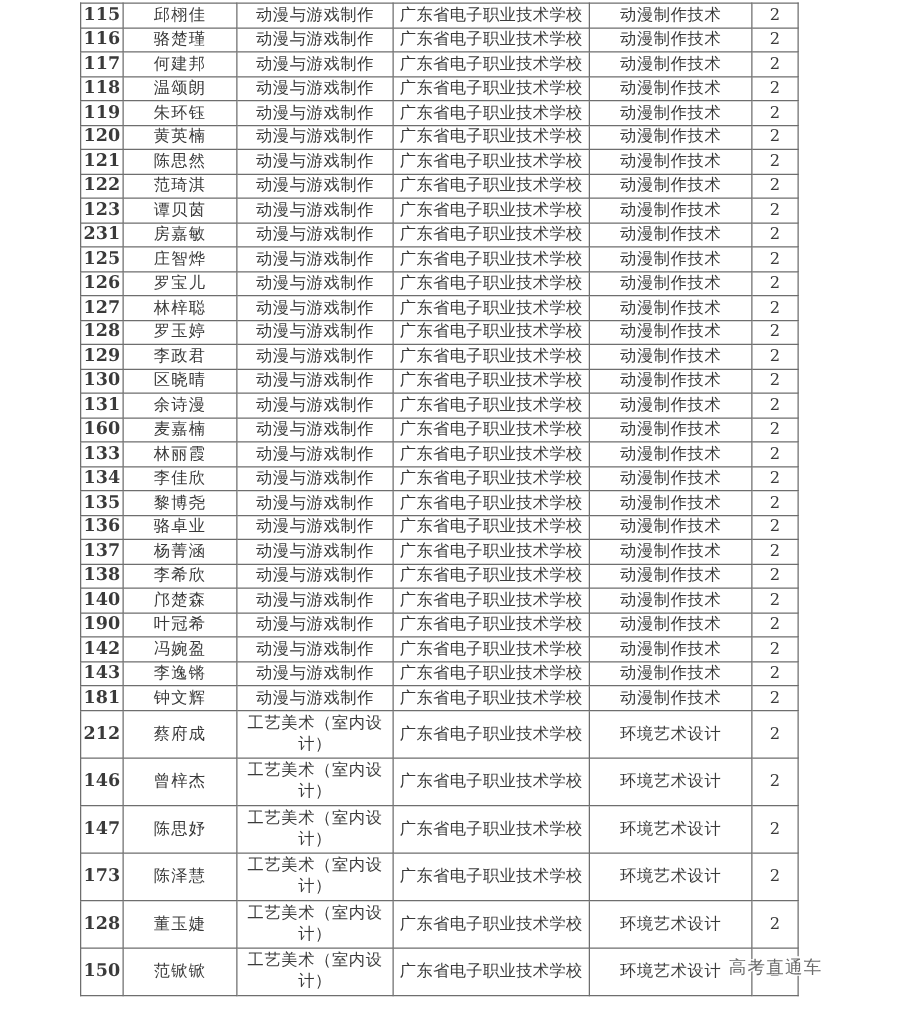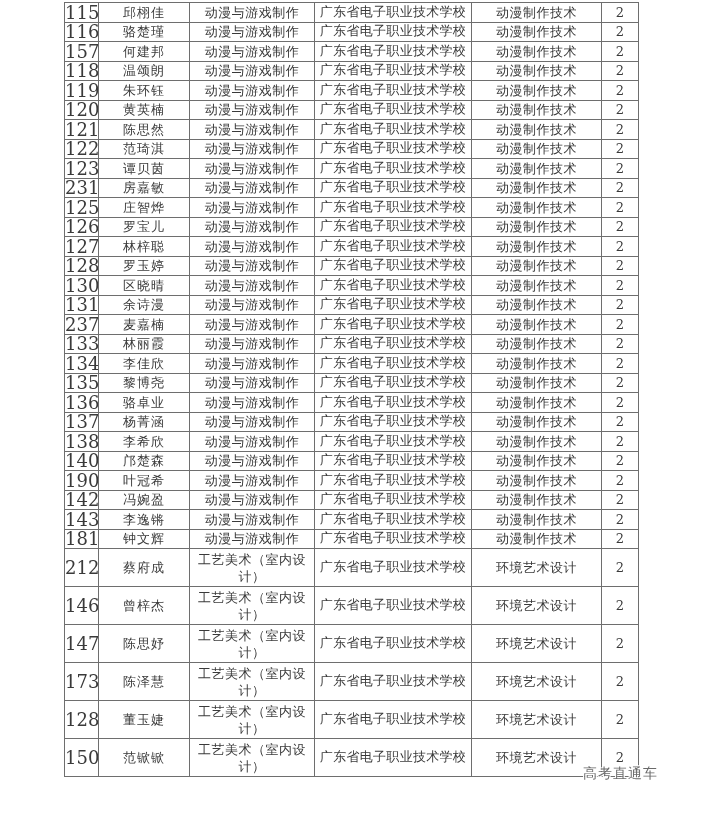--- a/index.html
+++ b/index.html
@@ -31,21 +31,21 @@
       text-align: center;
       vertical-align: middle;
       padding: 0;
       font-size: 13px;
       line-height: 17px;
       overflow: hidden;
       white-space: nowrap;
     }
     tr.row-short td { height: 18.5px; }
     tr.row-tall td { height: 37px; }
-    td.col-id { width: 33px; font-size: 18px; }
+    td.col-id { width: 33px; font-size: 14px; font-weight: bold; }
     td.col-name { width: 90px; letter-spacing: 1px; }
     td.col-major { width: 124px; letter-spacing: 0.5px; }
     td.col-major.wrap { white-space: normal; line-height: 17px; padding: 0 6px; }
     td.col-school { width: 156px; letter-spacing: 0.3px; font-family: Liberation Mono, monospace; }
     td.col-program { width: 129px; letter-spacing: 0.5px; }
     td.col-count { width: 36px; }
     #watermark {
       position: absolute;
       left: 583px;
       top: 765px;
@@ -73,21 +73,21 @@
         </tr>
         <tr class="row-short">
           <td class="col-id">116</td>
           <td class="col-name">骆楚瑾</td>
           <td class="col-major">动漫与游戏制作</td>
           <td class="col-school">广东省电子职业技术学校</td>
           <td class="col-program">动漫制作技术</td>
           <td class="col-count">2</td>
         </tr>
         <tr class="row-short">
-          <td class="col-id">157</td>
+          <td class="col-id">117</td>
           <td class="col-name">何建邦</td>
           <td class="col-major">动漫与游戏制作</td>
           <td class="col-school">广东省电子职业技术学校</td>
           <td class="col-program">动漫制作技术</td>
           <td class="col-count">2</td>
         </tr>
         <tr class="row-short">
           <td class="col-id">118</td>
           <td class="col-name">温颂朗</td>
           <td class="col-major">动漫与游戏制作</td>
@@ -169,37 +169,45 @@
         </tr>
         <tr class="row-short">
           <td class="col-id">128</td>
           <td class="col-name">罗玉婷</td>
           <td class="col-major">动漫与游戏制作</td>
           <td class="col-school">广东省电子职业技术学校</td>
           <td class="col-program">动漫制作技术</td>
           <td class="col-count">2</td>
         </tr>
         <tr class="row-short">
+          <td class="col-id">129</td>
+          <td class="col-name">李政君</td>
+          <td class="col-major">动漫与游戏制作</td>
+          <td class="col-school">广东省电子职业技术学校</td>
+          <td class="col-program">动漫制作技术</td>
+          <td class="col-count">2</td>
+        </tr>
+        <tr class="row-short">
           <td class="col-id">130</td>
           <td class="col-name">区晓晴</td>
           <td class="col-major">动漫与游戏制作</td>
           <td class="col-school">广东省电子职业技术学校</td>
           <td class="col-program">动漫制作技术</td>
           <td class="col-count">2</td>
         </tr>
         <tr class="row-short">
           <td class="col-id">131</td>
           <td class="col-name">余诗漫</td>
           <td class="col-major">动漫与游戏制作</td>
           <td class="col-school">广东省电子职业技术学校</td>
           <td class="col-program">动漫制作技术</td>
           <td class="col-count">2</td>
         </tr>
         <tr class="row-short">
-          <td class="col-id">237</td>
+          <td class="col-id">160</td>
           <td class="col-name">麦嘉楠</td>
           <td class="col-major">动漫与游戏制作</td>
           <td class="col-school">广东省电子职业技术学校</td>
           <td class="col-program">动漫制作技术</td>
           <td class="col-count">2</td>
         </tr>
         <tr class="row-short">
           <td class="col-id">133</td>
           <td class="col-name">林丽霞</td>
           <td class="col-major">动漫与游戏制作</td>

